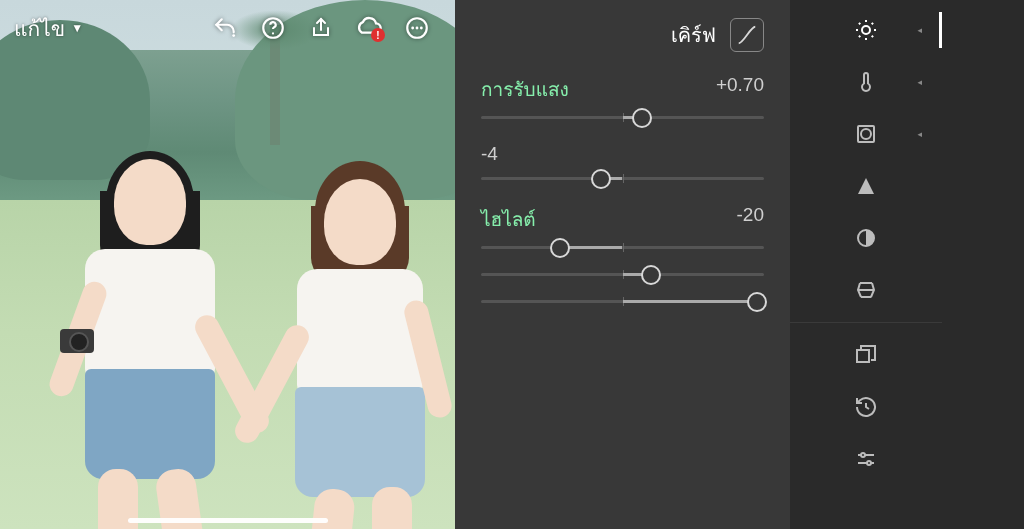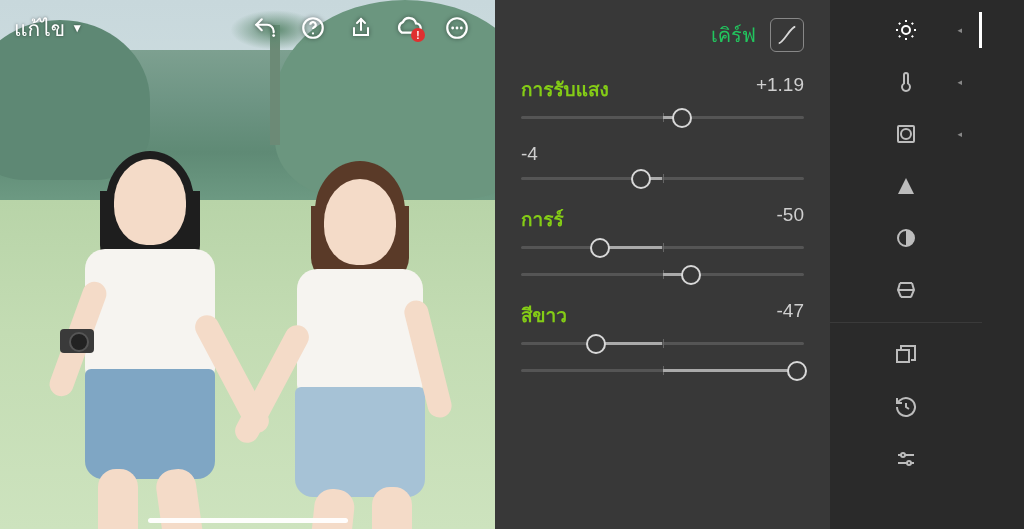--- a/index.html
+++ b/index.html
@@ -1,20 +1,20 @@
 <!DOCTYPE html>
 <html><head>
 <meta charset="utf-8">
 <style>
   * { box-sizing: border-box; margin: 0; padding: 0; }
   html, body { width: 1024px; height: 529px; overflow: hidden; font-family: -apple-system, "Helvetica Neue", Arial, sans-serif; }
   .app { display: flex; width: 1024px; height: 529px; background: #2a2a2a; }
   
   
-  .photo-area { position: relative; width: 495px; height: 529px; overflow: hidden; }
+  .photo-area { position: relative; width: 455px; height: 529px; overflow: hidden; }
   .photo-bg { position: absolute; inset: 0; }
   .sky { position: absolute; top: 0; left: 0; right: 0; height: 180px; background: linear-gradient(#c8d8dc, #d0e0e2); }
   .trees { position: absolute; top: 50px; left: 0; right: 0; height: 170px; background: linear-gradient(#7da090 0%, #6e9584 30%, #5f8a75 60%, #72a088 100%); }
   .trees::before, .trees::after { content: ""; position: absolute; background: #6a9080; border-radius: 50% 50% 30% 30%; }
   .trees::before { left: -30px; top: -30px; width: 180px; height: 160px; background: #5e8874; }
   .trees::after { right: -40px; top: -50px; width: 260px; height: 200px; background: #6b967f; }
   .palm { position: absolute; top: 25px; left: 270px; width: 10px; height: 120px; background: #6c8a76; }
   .palm::before { content: ""; position: absolute; top: -15px; left: -40px; width: 90px; height: 40px; background: radial-gradient(ellipse at center, #5e8a70 0%, transparent 70%); }
   .grass { position: absolute; top: 200px; left: 0; right: 0; bottom: 0; background: linear-gradient(#b8d4a8 0%, #c3dcb3 40%, #cde3be 100%); }
   
@@ -52,26 +52,26 @@
   .top-icon { width: 48px; height: 48px; display: flex; align-items: center; justify-content: center; cursor: pointer; color: #fff; }
   .top-icon svg { filter: drop-shadow(0 0 2px rgba(0,0,0,.5)); }
   .cloud-alert { position: relative; }
   .cloud-alert .badge { position: absolute; bottom: 10px; right: 8px; width: 14px; height: 14px; background: #e03030; border-radius: 50%; display: flex; align-items: center; justify-content: center; color: #fff; font-size: 10px; font-weight: bold; }
   
   .home-indicator { position: absolute; bottom: 6px; left: 50%; transform: translateX(-50%); width: 200px; height: 5px; background: rgba(255,255,255,.95); border-radius: 3px; }
   
   
   .sliders-panel { width: 335px; height: 529px; background: #383838; color: #d8d8d8; padding: 18px 26px 0 26px; display: flex; flex-direction: column; }
   .panel-header { display: flex; justify-content: flex-end; align-items: center; gap: 14px; margin-bottom: 22px; }
-  .panel-header .lbl { font-size: 20px; color: #22c55e; }
+  .panel-header .lbl { font-size: 20px; color: #ffffff; }
   .curve-btn { width: 34px; height: 34px; border: 1px solid #888; border-radius: 6px; display: flex; align-items: center; justify-content: center; cursor: pointer; }
   
   .slider-row { margin-bottom: 24px; }
   .slider-head { display: flex; justify-content: space-between; font-size: 19px; margin-bottom: 12px; }
-  .slider-head .name { color: #84cc16; font-weight: bold; }
+  .slider-head .name { color: #86efac; }
   .slider-head .val { color: #cfcfcf; }
   .track { position: relative; height: 3px; background: #555; border-radius: 2px; cursor: pointer; }
   .track .center-tick { position: absolute; left: 50%; top: -3px; width: 1px; height: 9px; background: #666; }
   .track .fill { position: absolute; top: 0; height: 3px; background: #aaa; }
   .thumb { position: absolute; top: 50%; width: 20px; height: 20px; border: 2.5px solid #d8d8d8; border-radius: 50%; background: #383838; transform: translate(-50%, -50%); }
   
   
   .tool-rail { width: 152px; height: 529px; background: #2a2a2a; display: flex; flex-direction: column; align-items: center; padding-top: 4px; position: relative; }
   .tool-rail .sep { width: 100%; height: 1px; background: #3a3a3a; margin: 6px 0; }
   .rail-item { width: 100%; height: 52px; display: flex; align-items: center; justify-content: center; position: relative; cursor: pointer; color: #bcbcbc; }
@@ -166,65 +166,54 @@
       <div class="curve-btn">
         <svg width="22" height="22" viewBox="0 0 24 24" fill="none" stroke="#d8d8d8" stroke-width="2">
             <path d="M3 21 C 8 21 16 3 21 3"></path>
           </svg>
       </div>
     </div>
     <div id="sliders-container">
         <div class="slider-row">
           <div class="slider-head">
             <span class="name">การรับแสง</span>
-            <span class="val">+1.19</span>
+            <span class="val">+0.70</span>
           </div>
           <div class="track">
             <div class="center-tick"></div>
             <div class="fill" style="left:50%;width:7.000000000000007%"></div>
             <div class="thumb" style="left:57.00000000000001%"></div>
           </div>
         </div>
         <div class="slider-row">
           <div class="slider-head">
             <span class="val">-4</span>
           </div>
           <div class="track">
             <div class="center-tick"></div>
             <div class="fill" style="left:42.5%;width:7.5%"></div>
             <div class="thumb" style="left:42.5%"></div>
           </div>
         </div>
         <div class="slider-row">
           <div class="slider-head">
-            <span class="name">การร์</span>
-            <span class="val">-50</span>
+            <span class="name">ไฮไลต์</span>
+            <span class="val">-20</span>
           </div>
           <div class="track">
             <div class="center-tick"></div>
             <div class="fill" style="left:28.000000000000004%;width:21.999999999999996%"></div>
             <div class="thumb" style="left:28.000000000000004%"></div>
           </div>
         </div>
         <div class="slider-row">
           <div class="track">
             <div class="center-tick"></div>
             <div class="fill" style="left:50%;width:10%"></div>
             <div class="thumb" style="left:60%"></div>
-          </div>
-        </div>
-        <div class="slider-row">
-          <div class="slider-head">
-            <span class="name">สีขาว</span>
-            <span class="val">-47</span>
-          </div>
-          <div class="track">
-            <div class="center-tick"></div>
-            <div class="fill" style="left:26.5%;width:23.5%"></div>
-            <div class="thumb" style="left:26.5%"></div>
           </div>
         </div>
         <div class="slider-row">
           <div class="track">
             <div class="center-tick"></div>
             <div class="fill" style="left:50%;width:47.5%"></div>
             <div class="thumb" style="left:97.5%"></div>
           </div>
         </div>
       </div>

